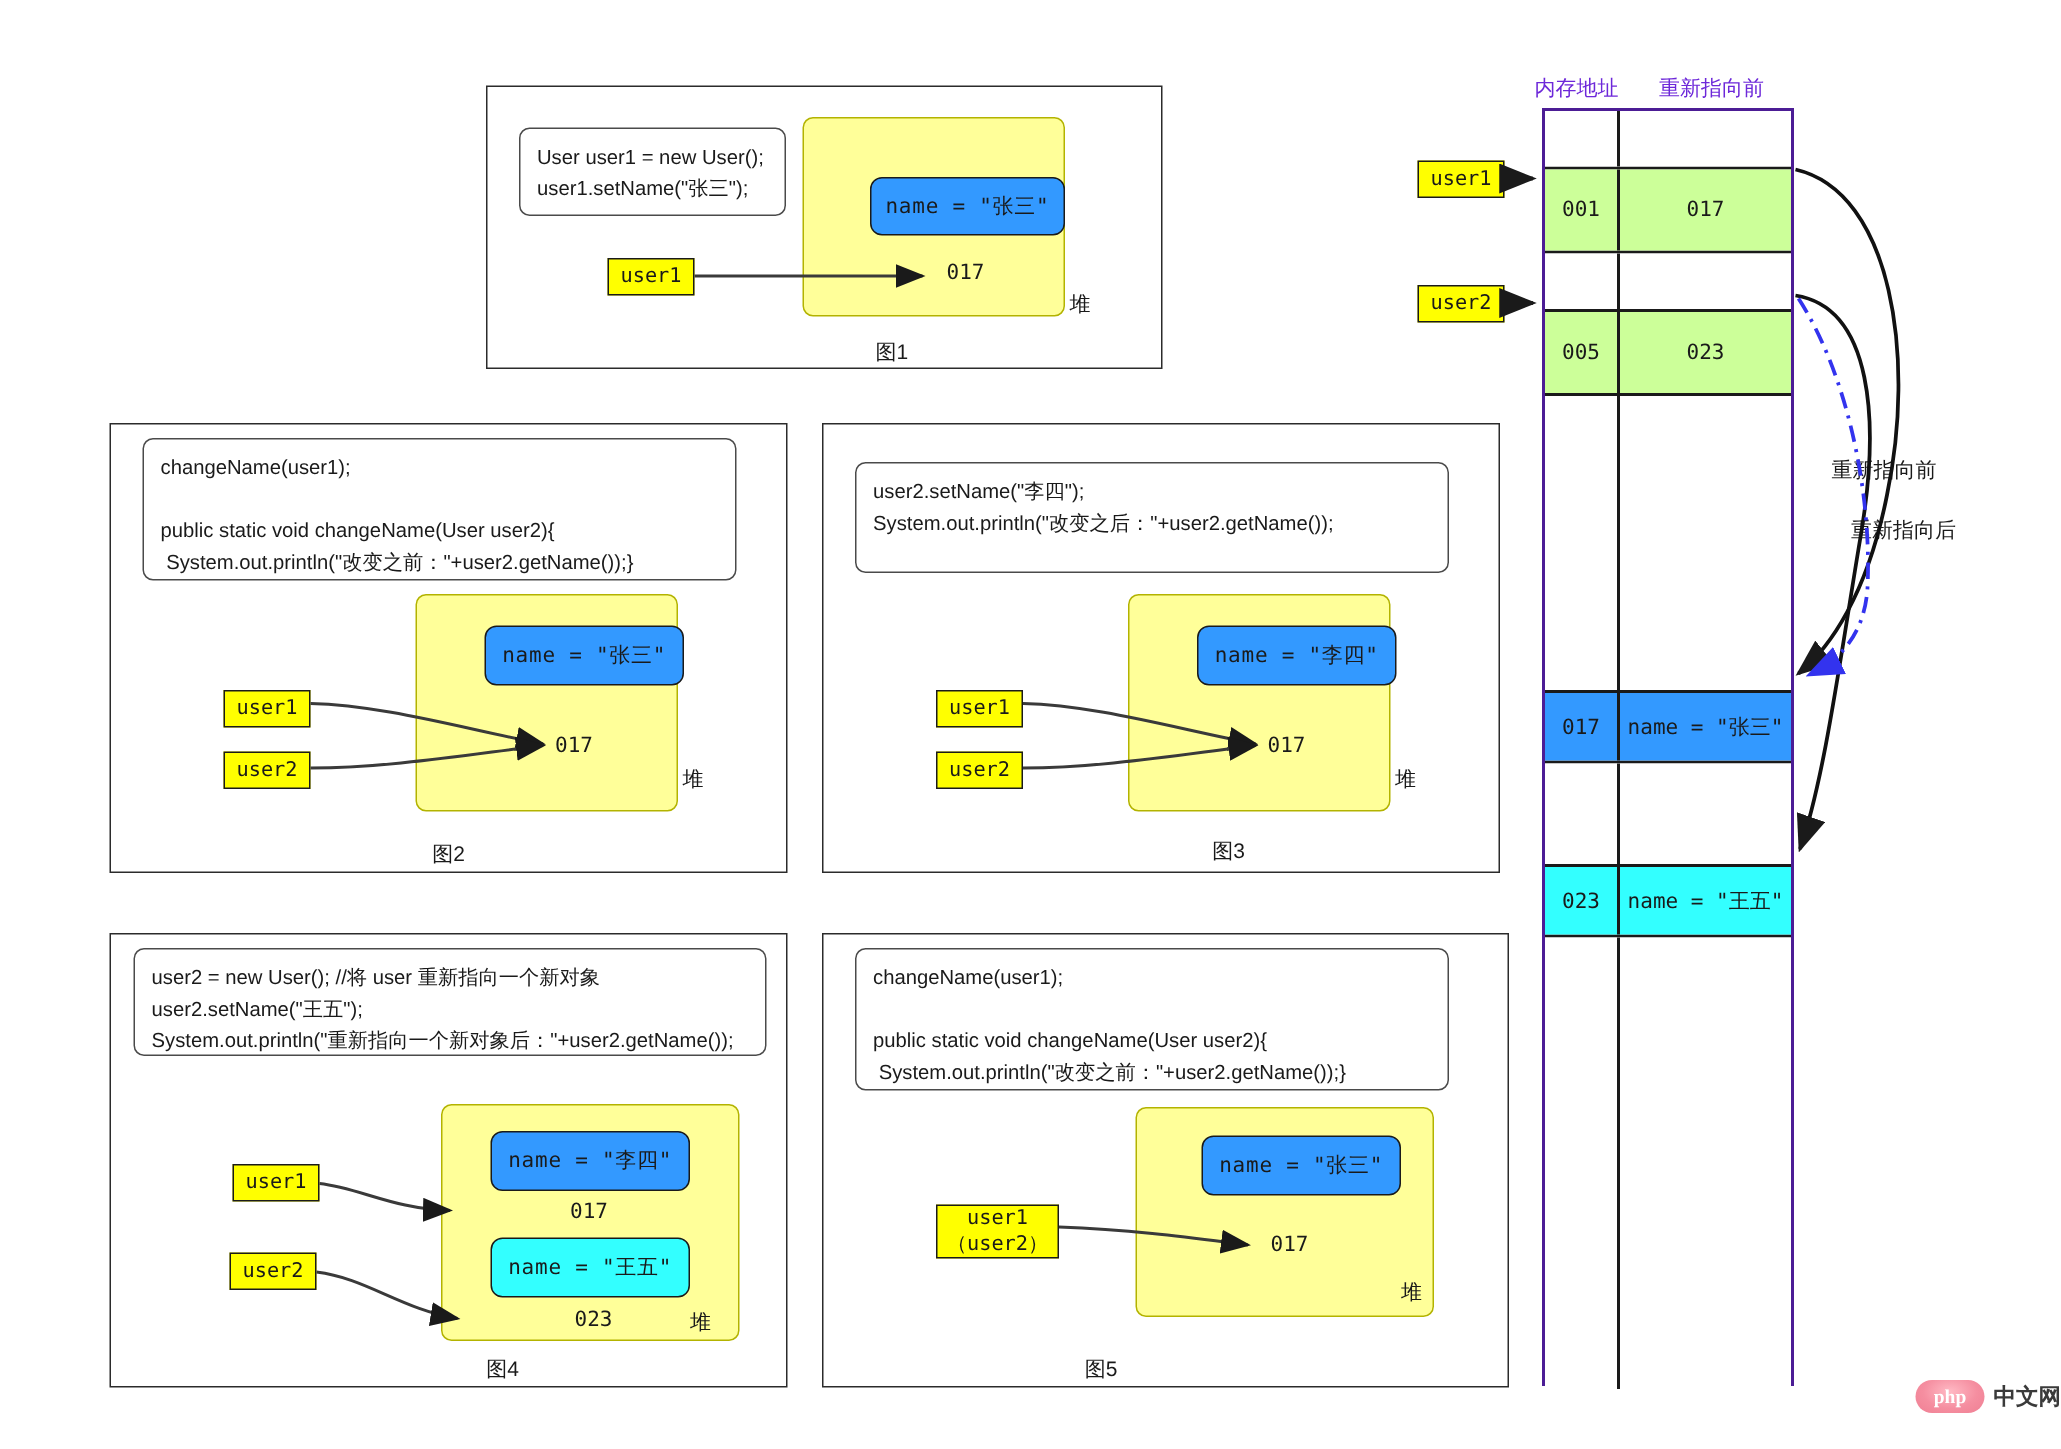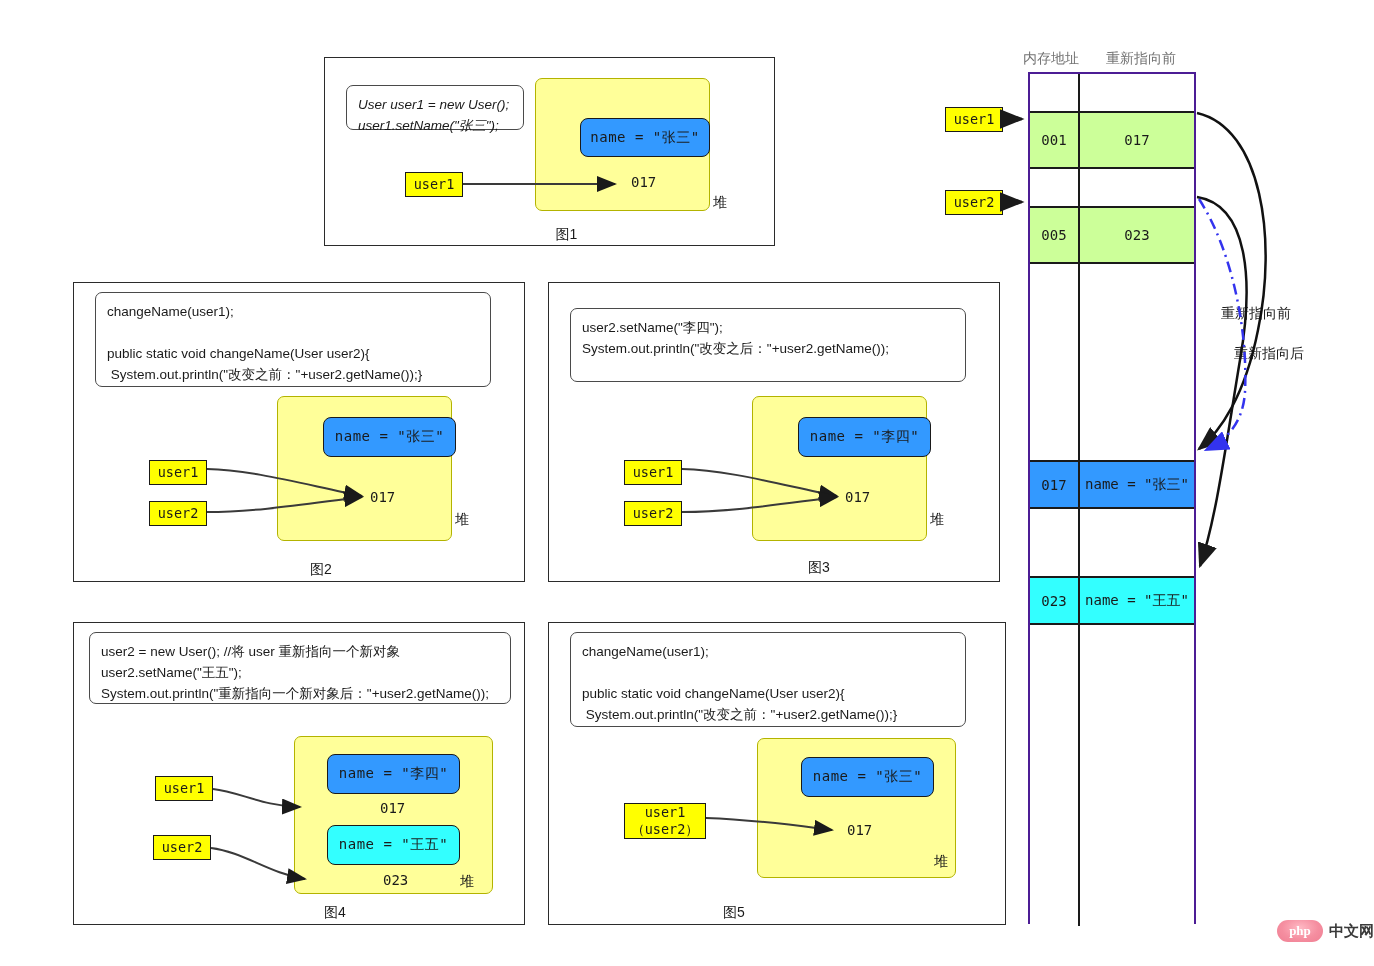--- a/index.html
+++ b/index.html
@@ -66,21 +66,21 @@
     color:#1a1a1a;
   }
   .memcell.addr{width:50px;border-right:2px solid #1a1a1a;}
   .memcell.content{flex:1;}
   .r-green{background:#ccff99;}
   .r-blue{background:#3399ff;}
   .r-cyan{background:#33ffff;}
   .r-white{background:#ffffff;}
 
   .memtable-head{
-    position:absolute;font-size:14px;color:#737373;white-space:nowrap;
+    position:absolute;font-size:14px;color:#6d28d9;white-space:nowrap;
   }
   .flow-label{
     position:absolute;font-size:14px;color:#1a1a1a;white-space:nowrap;
   }
 
   
   svg.overlay{position:absolute;left:0;top:0;width:1374px;height:966px;
     pointer-events:none;overflow:visible;}
 
   
@@ -92,51 +92,51 @@
     color:#fff;font-weight:bold;font-size:13px;
     font-family:"Liberation Serif",serif;
   }
   .wm-text{font-size:15px;color:#3a3a3a;font-weight:bold;}
 </style>
 </head>
 <body>
 
 <div class="abs panel" style="left:324px;top:57px;width:451px;height:189px;">
 </div>
-<div class="abs codebox" style="left:346px;top:85px;width:178px;height:45px;font-style:italic;">User user1 = new User();
+<div class="abs codebox" style="left:346px;top:85px;width:178px;height:59px;">User user1 = new User();
 user1.setName("张三");</div>
 
 <div class="abs heap" style="left:535px;top:78px;width:175px;height:133px;"></div>
 <div class="objbox abs blue" style="left:580px;top:118px;width:130px;height:39px;">name  = "张三"</div>
 <div class="heap-addr" style="left:631px;top:174px;">017</div>
 <div class="heap-label" style="left:713px;top:194px;">堆</div>
 
 <div class="abs varbox" style="left:405px;top:172px;width:58px;height:25px;">
   <span>user1</span>
 </div>
-<div class="panel-caption" style="left:312px;top:226px;width:509px;text-align:center;">图1</div>
+<div class="panel-caption" style="left:340px;top:226px;width:509px;text-align:center;">图1</div>
 
 <div class="abs panel" style="left:73px;top:282px;width:452px;height:300px;"></div>
 <div class="abs codebox" style="left:95px;top:292px;width:396px;height:95px;">changeName(user1);
 
 public static void changeName(User user2){
  System.out.println("改变之前："+user2.getName());}</div>
 
 <div class="abs heap" style="left:277px;top:396px;width:175px;height:145px;"></div>
 <div class="objbox abs blue" style="left:323px;top:417px;width:133px;height:40px;">name  = "张三"</div>
 <div class="heap-addr" style="left:370px;top:489px;">017</div>
 <div class="heap-label" style="left:455px;top:511px;">堆</div>
 
 <div class="abs varbox" style="left:149px;top:460px;width:58px;height:25px;">
   <span>user1</span>
 </div>
 <div class="abs varbox" style="left:149px;top:501px;width:58px;height:25px;">
   <span>user2</span>
 </div>
-<div class="panel-caption" style="left:73px;top:561px;width:452px;margin-left:22px;">图2</div>
+<div class="panel-caption" style="left:73px;top:561px;width:452px;">图2</div>
 
 <div class="abs panel" style="left:548px;top:282px;width:452px;height:300px;"></div>
 <div class="abs codebox" style="left:570px;top:308px;width:396px;height:74px;">user2.setName("李四");
 System.out.println("改变之后："+user2.getName());</div>
 
 <div class="abs heap" style="left:752px;top:396px;width:175px;height:145px;"></div>
 <div class="objbox abs blue" style="left:798px;top:417px;width:133px;height:40px;">name  = "李四"</div>
 <div class="heap-addr" style="left:845px;top:489px;">017</div>
 <div class="heap-label" style="left:930px;top:511px;">堆</div>
 

